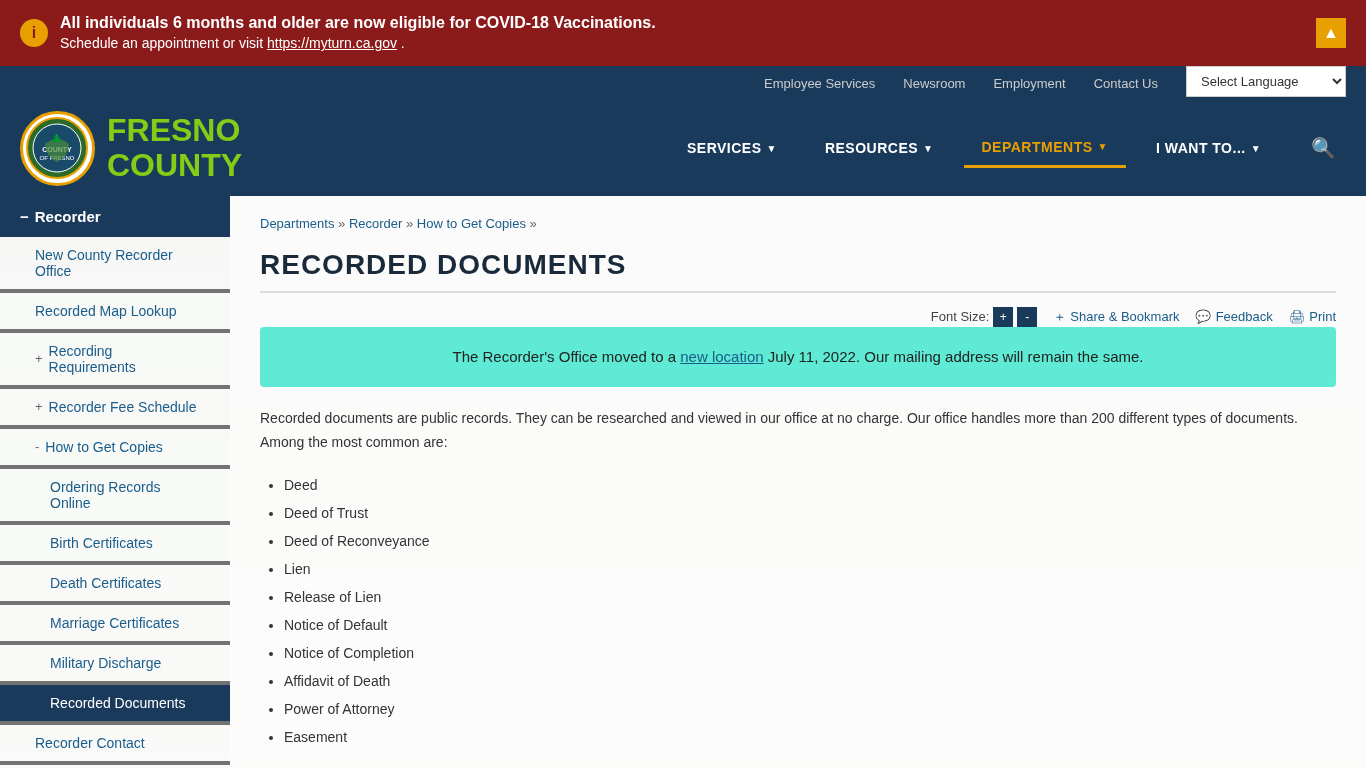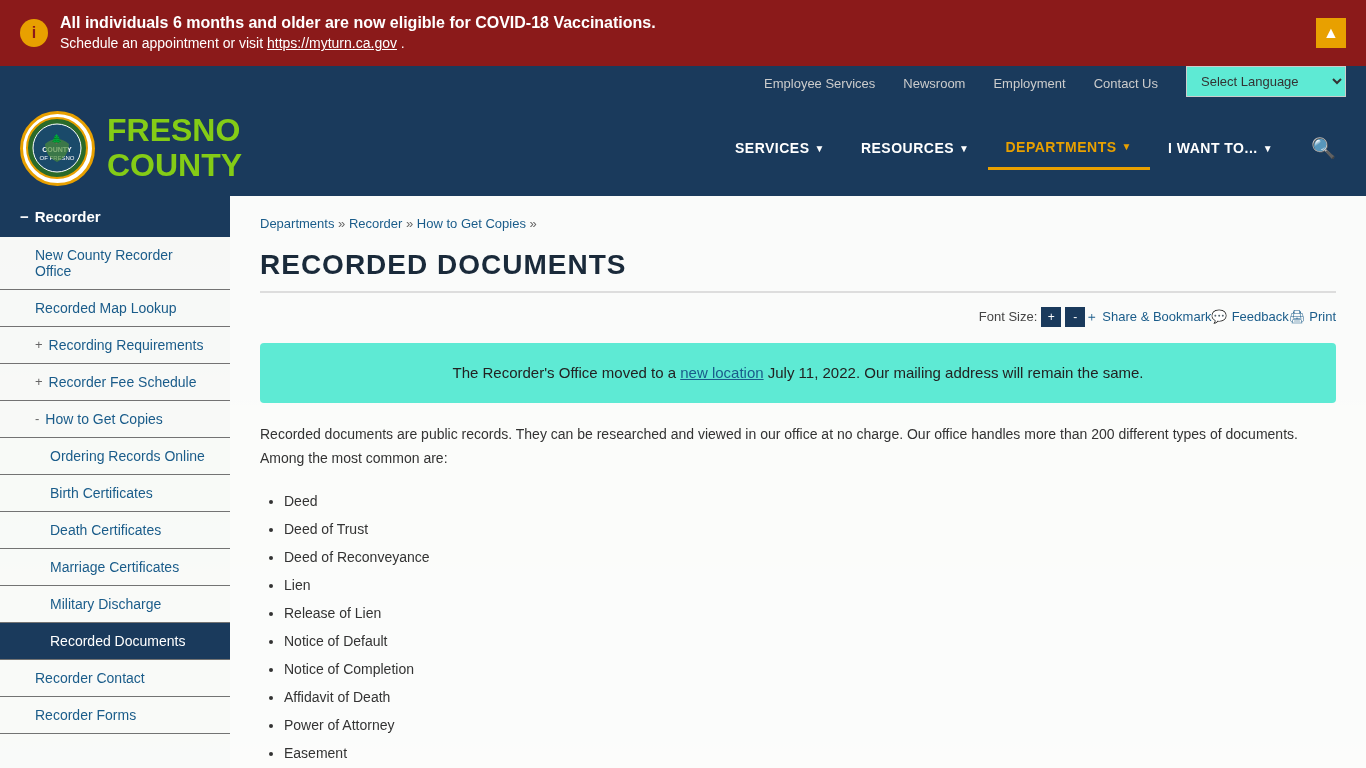--- a/index.html
+++ b/index.html
@@ -46,21 +46,21 @@
       justify-content: flex-end;
       gap: 0;
     }
     .utility-bar a {
       color: #ccc;
       text-decoration: none;
       padding: 10px 14px;
       font-size: 13px;
     }
     .lang-select {
-      background: #5eead4;
+      background: #ffffff;
       border: 1px solid #ccc;
       padding: 6px 10px;
       font-size: 13px;
       margin-left: 14px;
       color: #333;
       cursor: pointer;
       min-width: 160px;
     }
 
     
@@ -93,21 +93,22 @@
       font-weight: bold;
       line-height: 1.1;
       text-transform: uppercase;
     }
     .county-name span { display: block; }
 
     
     .main-nav {
       margin-left: auto;
       display: flex;
-      gap: 0;
+      align-items: center;
+      gap: 12px;
     }
     .nav-item {
       color: white;
       text-decoration: none;
       padding: 10px 18px;
       font-size: 14px;
       font-weight: bold;
       text-transform: uppercase;
       letter-spacing: 0.5px;
       display: flex;
@@ -154,27 +155,27 @@
       color: white;
       padding: 12px 20px;
       font-size: 15px;
       font-weight: bold;
       display: flex;
       align-items: center;
       gap: 6px;
       cursor: pointer;
     }
     .sidebar-item {
-      padding: 10px 20px;
+      padding: 10px 28px;
       font-size: 14px;
       color: #1a5c8a;
       cursor: pointer;
       text-decoration: none;
       display: block;
-      border-bottom: 1px solid #737373;
+      border-bottom: 4px solid #737373;
     }
     .sidebar-item.indent { padding-left: 35px; }
     .sidebar-item.indent2 { padding-left: 50px; }
     .sidebar-item.active {
       background: #1a3a5c;
       color: white;
     }
     .sidebar-item.has-toggle {
       display: flex;
       align-items: center;
@@ -214,22 +215,21 @@
       margin-bottom: 14px;
       border-bottom: 2px solid #ddd;
       padding-bottom: 10px;
     }
 
     
     .content-toolbar {
       display: flex;
       align-items: center;
       justify-content: flex-end;
-      gap: 0;
-      margin-bottom: 16px;
+      gap: 16px;
       font-size: 13px;
       color: #444;
     }
     .font-size-ctrl {
       display: flex;
       align-items: center;
       gap: 4px;
     }
     .font-btn {
       background: #1a3a5c;

